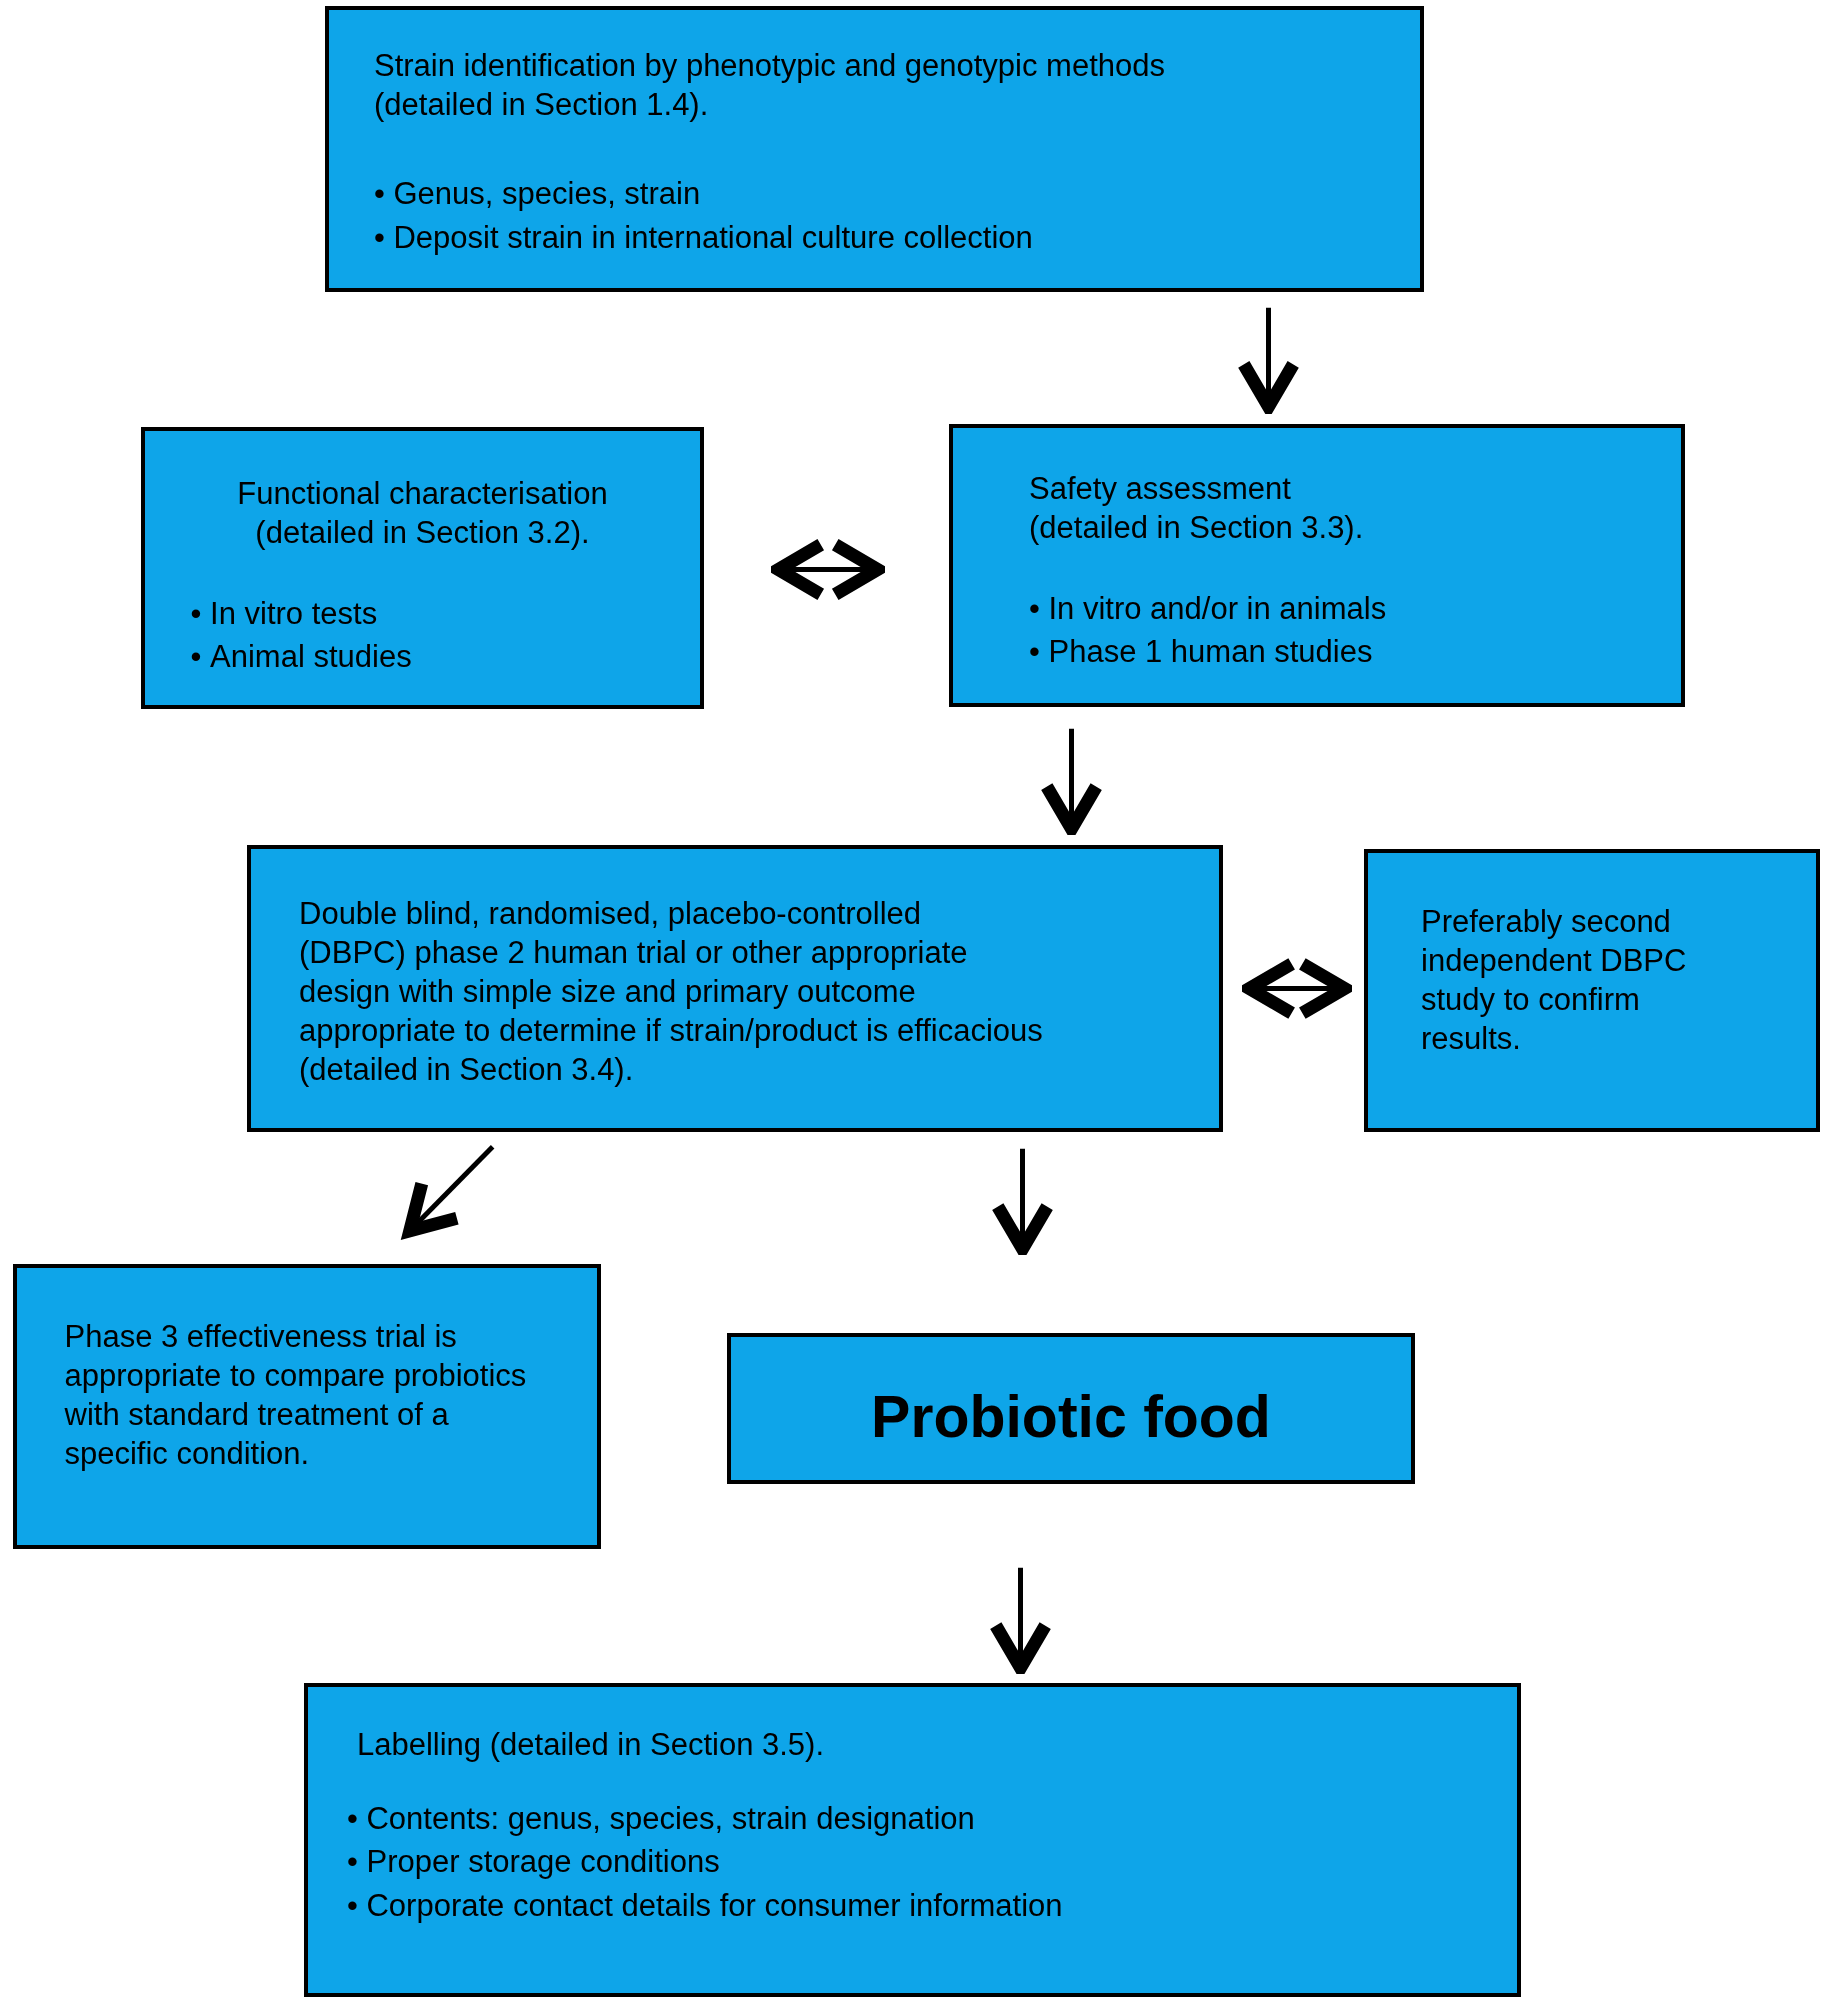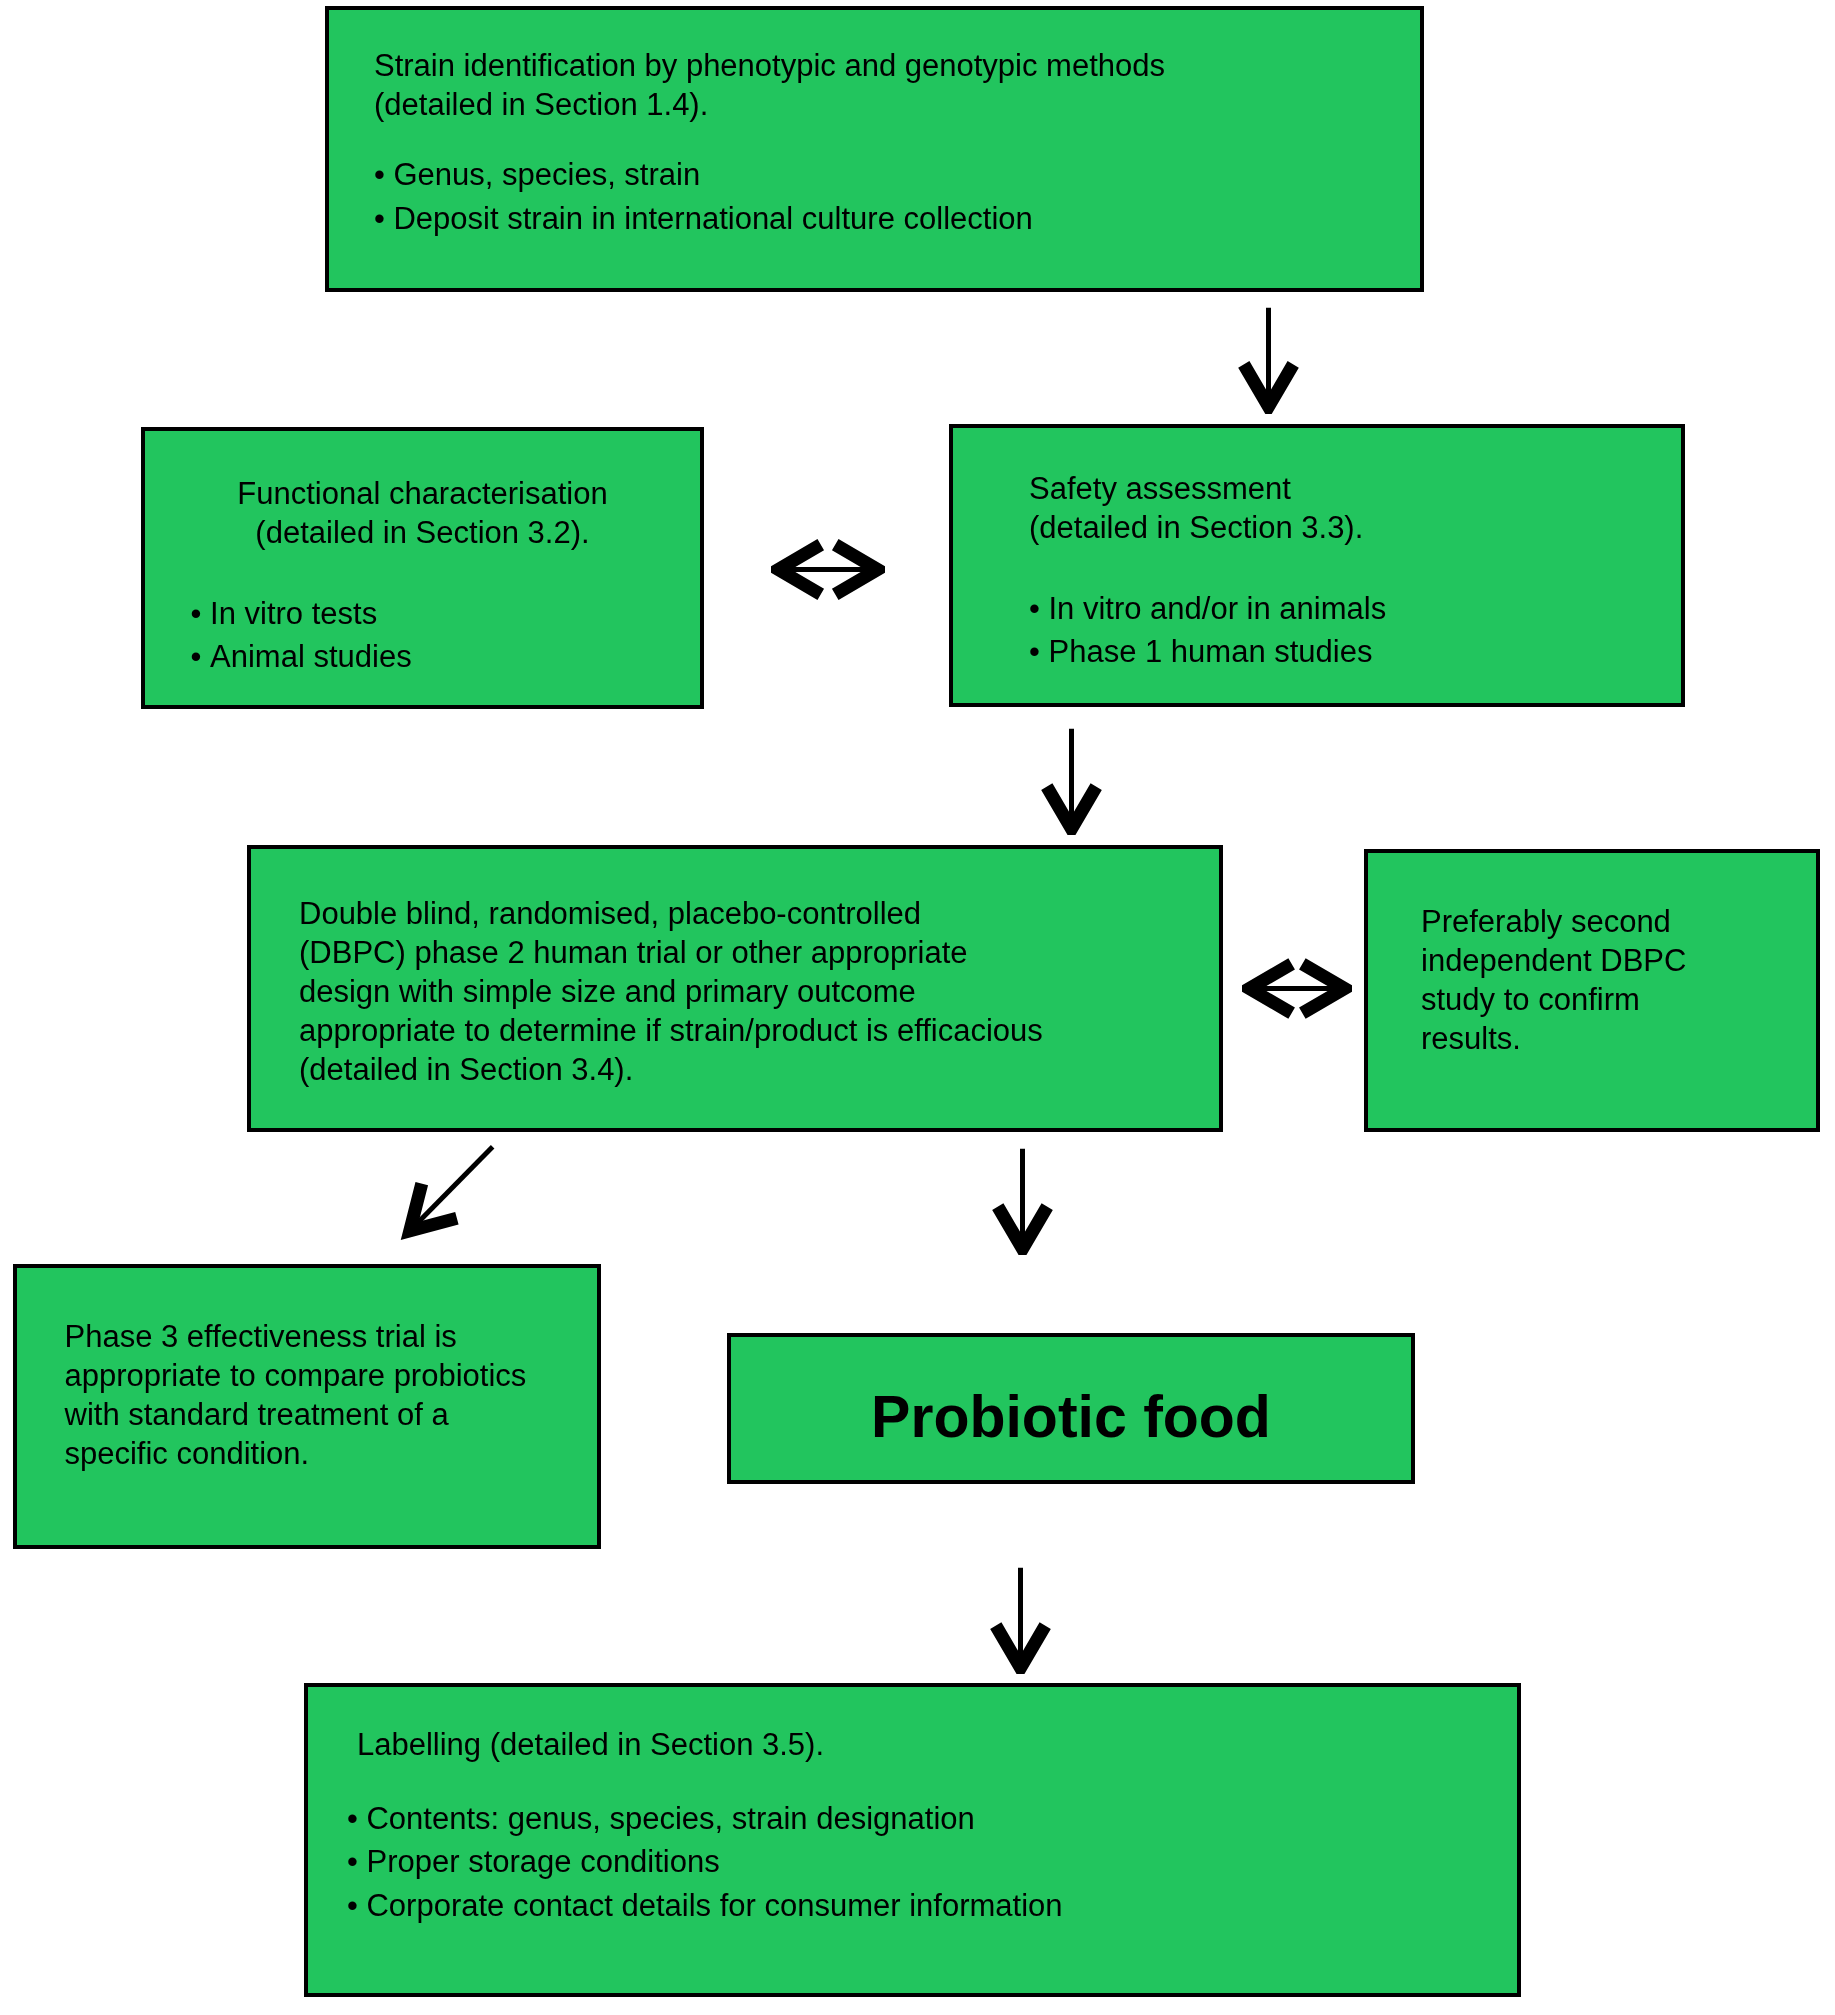--- a/index.html
+++ b/index.html
@@ -3,30 +3,30 @@
 <meta charset="utf-8">
 <style>
   html,body{margin:0;padding:0;background:#ffffff;}
   body{
     width:1835px;height:2015px;position:relative;
     font-family:"Liberation Sans","DejaVu Sans",sans-serif;
     color:#000;
   }
   .box{
     position:absolute;
-    background:#22c55e;
+    background:#0ea5e9;
     border:4.4px solid #000000;
     box-sizing:border-box;
     font-size:31px;
     line-height:1.26;
   }
   .box .lines div{white-space:nowrap;}
   .bullets{
     list-style:none;
-    margin:29px 0 0 0;
+    margin:48px 0 0 0;
     padding:0;
   }
   .bullets li{
     white-space:nowrap;
     line-height:1.4;
   }
   .bullets li::before{content:"\2022\00a0";}
   .arrow{position:absolute;}
   #box-strain{left:325px;top:6.3px;width:1099px;height:286px;padding:36px 19px 0 45px;}
   #box-functional{left:141px;top:427px;width:563px;height:282px;padding:43px 15.6px 0 15.6px;}

